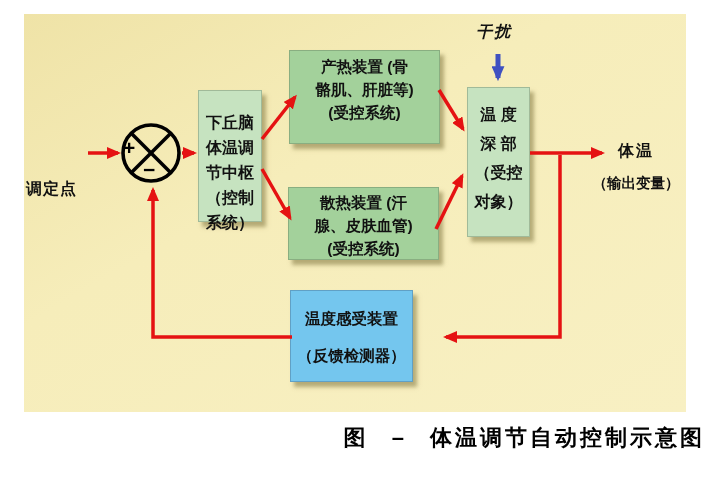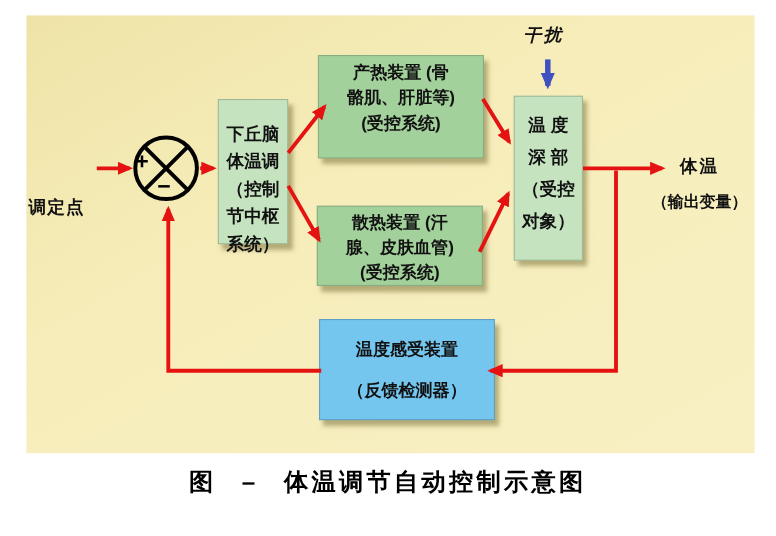--- a/index.html
+++ b/index.html
@@ -16,32 +16,32 @@
     border:1px solid rgba(90,110,80,0.35);box-shadow:4px 5px 4px rgba(125,115,60,0.55);}
   .box .ln{display:block;}
   .box-control{left:198px;top:90px;width:64px;height:132px;background:var(--box-green-light);
     font-size:16px;line-height:25px;padding-top:19px;}
   .box-heatprod{left:289px;top:50px;width:151px;height:94px;background:var(--box-green);
     font-size:15.5px;line-height:23px;padding-top:4px;}
   .box-heatdiss{left:288px;top:187px;width:151px;height:73px;background:var(--box-green);
     font-size:15.5px;line-height:23px;padding-top:3px;}
   .box-deep{left:467px;top:87px;width:63px;height:150px;background:var(--box-green-light);
     font-size:16px;line-height:29px;padding-top:12px;}
-  .box-feedback{left:290px;top:290px;width:160px;height:92px;background:var(--box-blue);
+  .box-feedback{left:290px;top:290px;width:123px;height:92px;background:var(--box-blue);
     font-size:15.5px;line-height:37px;padding-top:9px;border:1px solid rgba(60,90,120,0.35);}
   .lbl{position:absolute;font-weight:bold;color:var(--ink);font-size:16px;}
   .lbl-setpoint{left:26px;top:143px;width:62px;text-align:left;letter-spacing:1px;margin-top:36px;}
   .lbl-disturb{left:476px;top:22px;width:48px;letter-spacing:2px;font-style:italic;}
   .lbl-output{left:584px;top:141px;width:104px;text-align:center;}
   .lbl-output .l1{display:block;font-size:16px;letter-spacing:2px;}
   .lbl-output .l2{display:block;font-size:14.5px;margin-top:12px;}
   .sign{position:absolute;font-weight:bold;color:#000;z-index:6;}
   .sign-plus{left:123px;top:136px;font-size:21px;}
   .sign-minus{left:143px;top:158px;font-size:21px;}
-  .caption{position:absolute;left:0;top:423px;width:705px;text-align:center;
+  .caption{position:absolute;left:0;top:423px;width:705px;text-align:right;
     font-size:22px;font-weight:bold;letter-spacing:3px;word-spacing:14px;color:#000;}
   svg.overlay{position:absolute;left:0;top:0;width:705px;height:487px;z-index:5;pointer-events:none;}
   .red-line{stroke:var(--arrow-red);stroke-width:3.5;fill:none;}
   .blue-line{stroke:var(--arrow-blue);stroke-width:5;fill:none;}
   .black-line{stroke:#000;stroke-width:3.6;fill:none;}
   .marker-red{fill:var(--arrow-red);}
   .marker-blue{fill:var(--arrow-blue);}
 </style>
 </head>
 <body>
@@ -56,22 +56,22 @@
     <span class="l1">体温</span>
     <span class="l2">（输出变量）</span>
   </div>
 
   <span class="sign sign-plus">+</span>
   <span class="sign sign-minus">−</span>
 
   <div class="box box-control">
     <span class="ln">下丘脑</span>
     <span class="ln">体温调</span>
+    <span class="ln">节中枢</span>
     <span class="ln">（控制</span>
-    <span class="ln">节中枢</span>
     <span class="ln">系统）</span>
   </div>
 
   <div class="box box-heatprod">
     <span class="ln">产热装置 (骨</span>
     <span class="ln">骼肌、肝脏等)</span>
     <span class="ln">(受控系统)</span>
   </div>
 
   <div class="box box-heatdiss">

